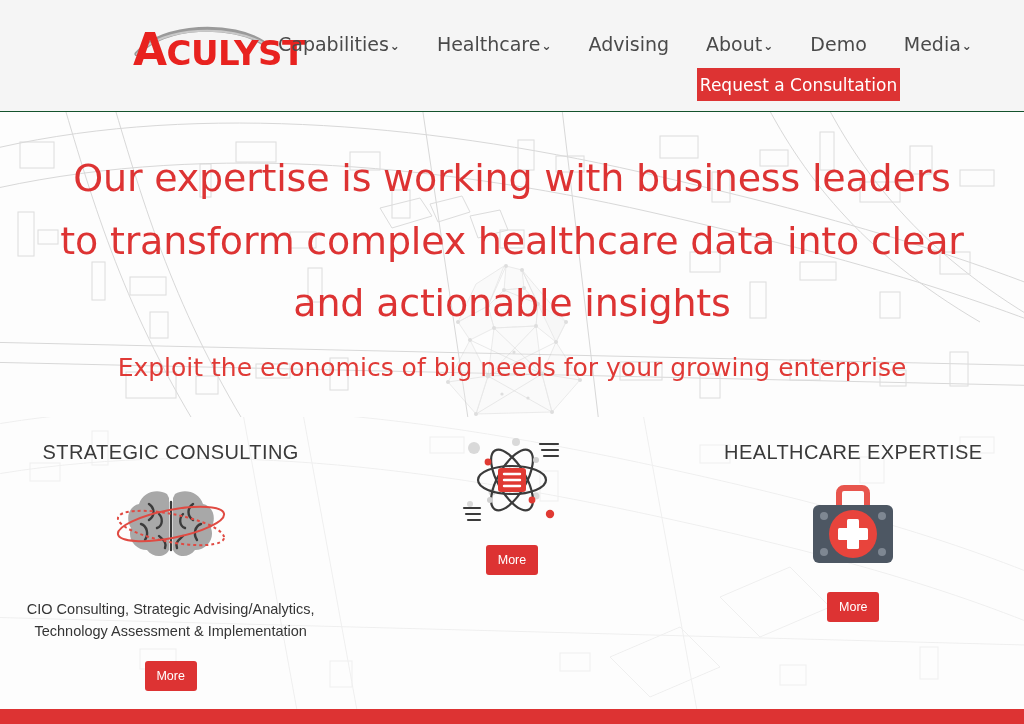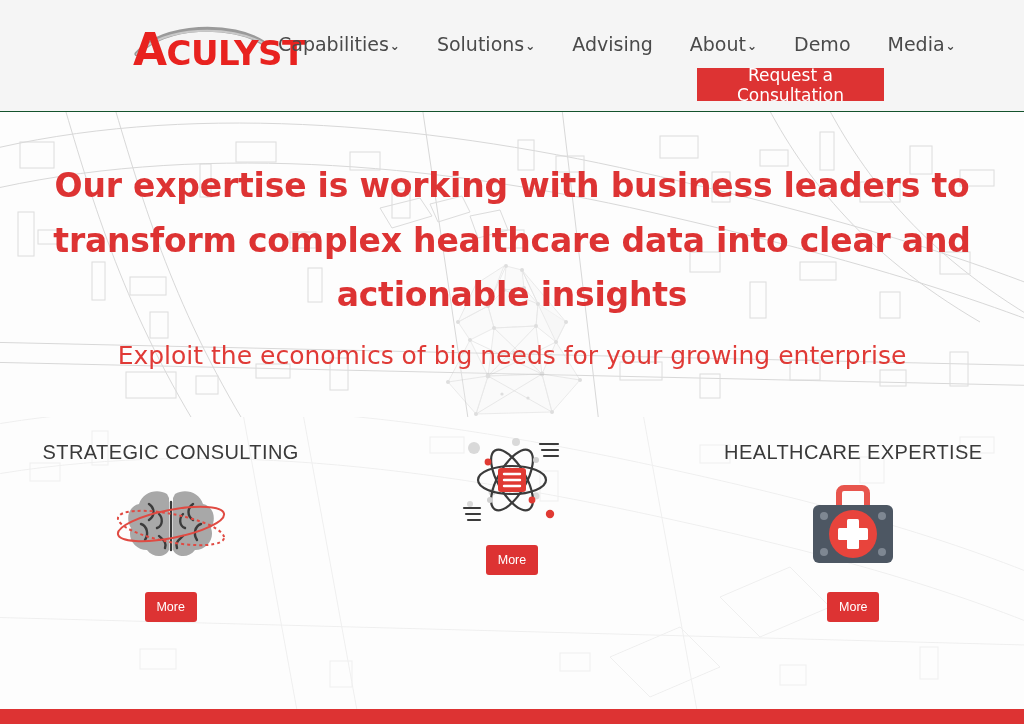--- a/index.html
+++ b/index.html
@@ -48,21 +48,21 @@
   }
   .nav-item .caret{
     display:inline-block;
     margin-left:1px;
     font-size:12px; line-height:1;
     color:#4a4a4a; font-weight:bold;
     transform:translateY(-1px);
   }
   #consult-button{
     position:absolute; left:697px; top:68px;
-    width:187px; height:33px;
+    width:203px; height:33px;
     background:#dd3333;
     color:#ffffff;
     font-size:17px;
     display:flex; align-items:center; justify-content:center;
     cursor:pointer; border:none;
     font-family:"DejaVu Sans", sans-serif;
   }
 
   
   #hero{
@@ -79,22 +79,22 @@
   }
   #hero-copy{
     position:absolute; top:0; left:0;
     width:1024px; height:305px;
     display:flex; flex-direction:column;
     align-items:center; justify-content:center;
     z-index:3;
   }
   #hero-headline{
     font-family:"DejaVu Sans", sans-serif;
-    font-weight:bold;
-    font-size:33px;
+    font-weight:normal;
+    font-size:38px;
     line-height:1.65;
     color:#dd3333;
     text-align:center;
     width:920px;
     letter-spacing:-0.2px;
   }
   #hero-subheadline{
     margin-top:18px;
     font-size:25px;
     color:#e03a36;
@@ -171,21 +171,21 @@
     </svg>
     <span class="wordmark"><span class="cap">A</span><span>CULYST</span></span>
   </a>
 
   <nav id="main-nav">
     <div class="nav-item">
       <span>Capabilities</span>
       <span class="caret">⌄</span>
     </div>
     <div class="nav-item">
-      <span>Solutions</span>
+      <span>Healthcare</span>
       <span class="caret">⌄</span>
     </div>
     <div class="nav-item">
       <span>Advising</span>
     </div>
     <div class="nav-item">
       <span>About</span>
       <span class="caret">⌄</span>
     </div>
     <div class="nav-item">
@@ -350,20 +350,21 @@
             <path d="M84 24 C78 28, 78 36, 84 40"></path>
             <path d="M92 44 C86 46, 84 54, 88 60"></path>
             <path d="M74 34 C70 38, 70 46, 76 48"></path>
             <path d="M50 56 C54 60, 58 62, 56 68"></path>
             <path d="M74 56 C70 60, 66 62, 68 68"></path>
           </g>
           <ellipse cx="62" cy="44" rx="54" ry="14" fill="none" stroke="#e04a42" stroke-width="2" transform="rotate(-11 62 44)"></ellipse>
           <ellipse cx="62" cy="48" rx="54" ry="14" fill="none" stroke="#e04a42" stroke-width="2" stroke-dasharray="3 3" transform="rotate(11 62 48)"></ellipse>
         </svg>
       </div>
+      <div class="feature-desc">CIO Consulting, Strategic Advising/Analytics, Technology Assessment &amp; Implementation</div>
       <button class="more-button">More</button>
     </div>
 
     <div class="feature-col">
       <div class="feature-icon">
         <svg width="116" height="98" viewBox="0 0 116 98">
           <g fill="#d9d9d9">
             <circle cx="20" cy="18" r="6"></circle>
             <circle cx="62" cy="12" r="4"></circle>
             <circle cx="38" cy="62" r="3.5"></circle>

